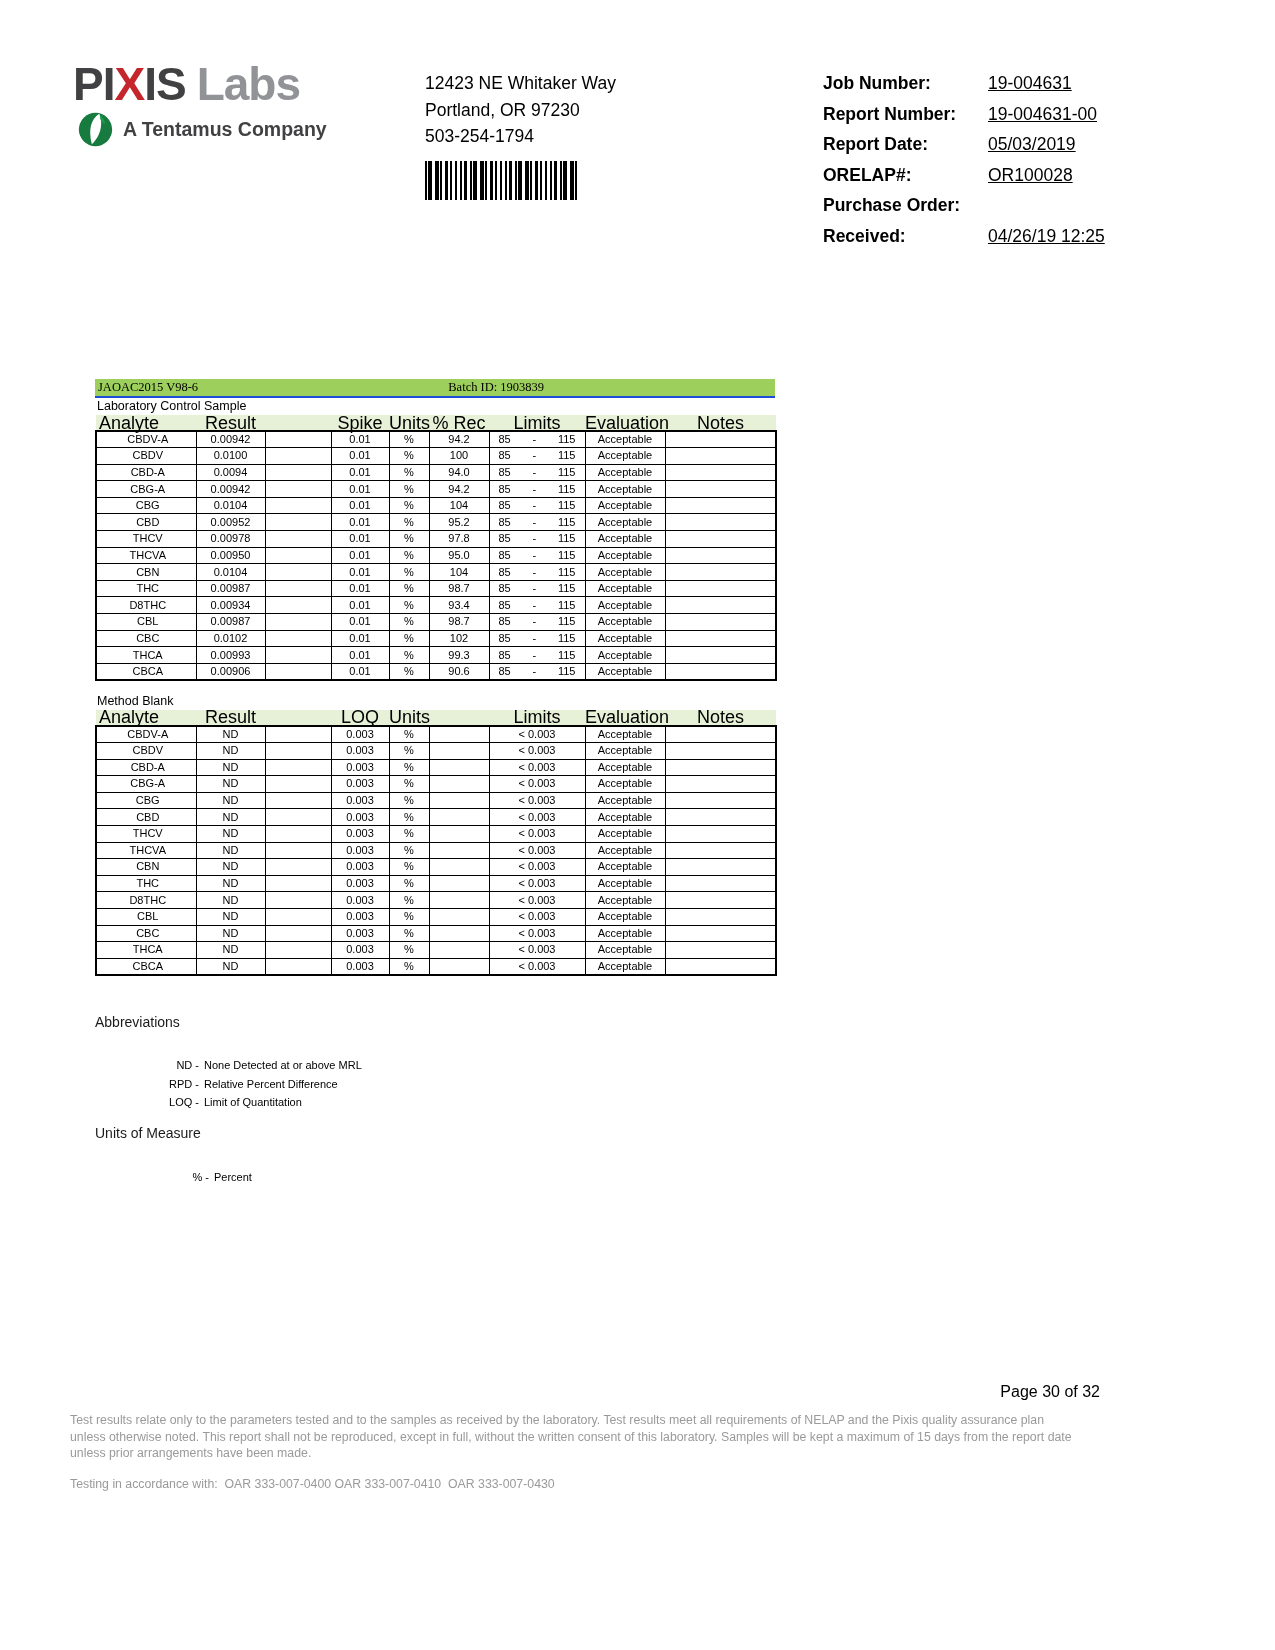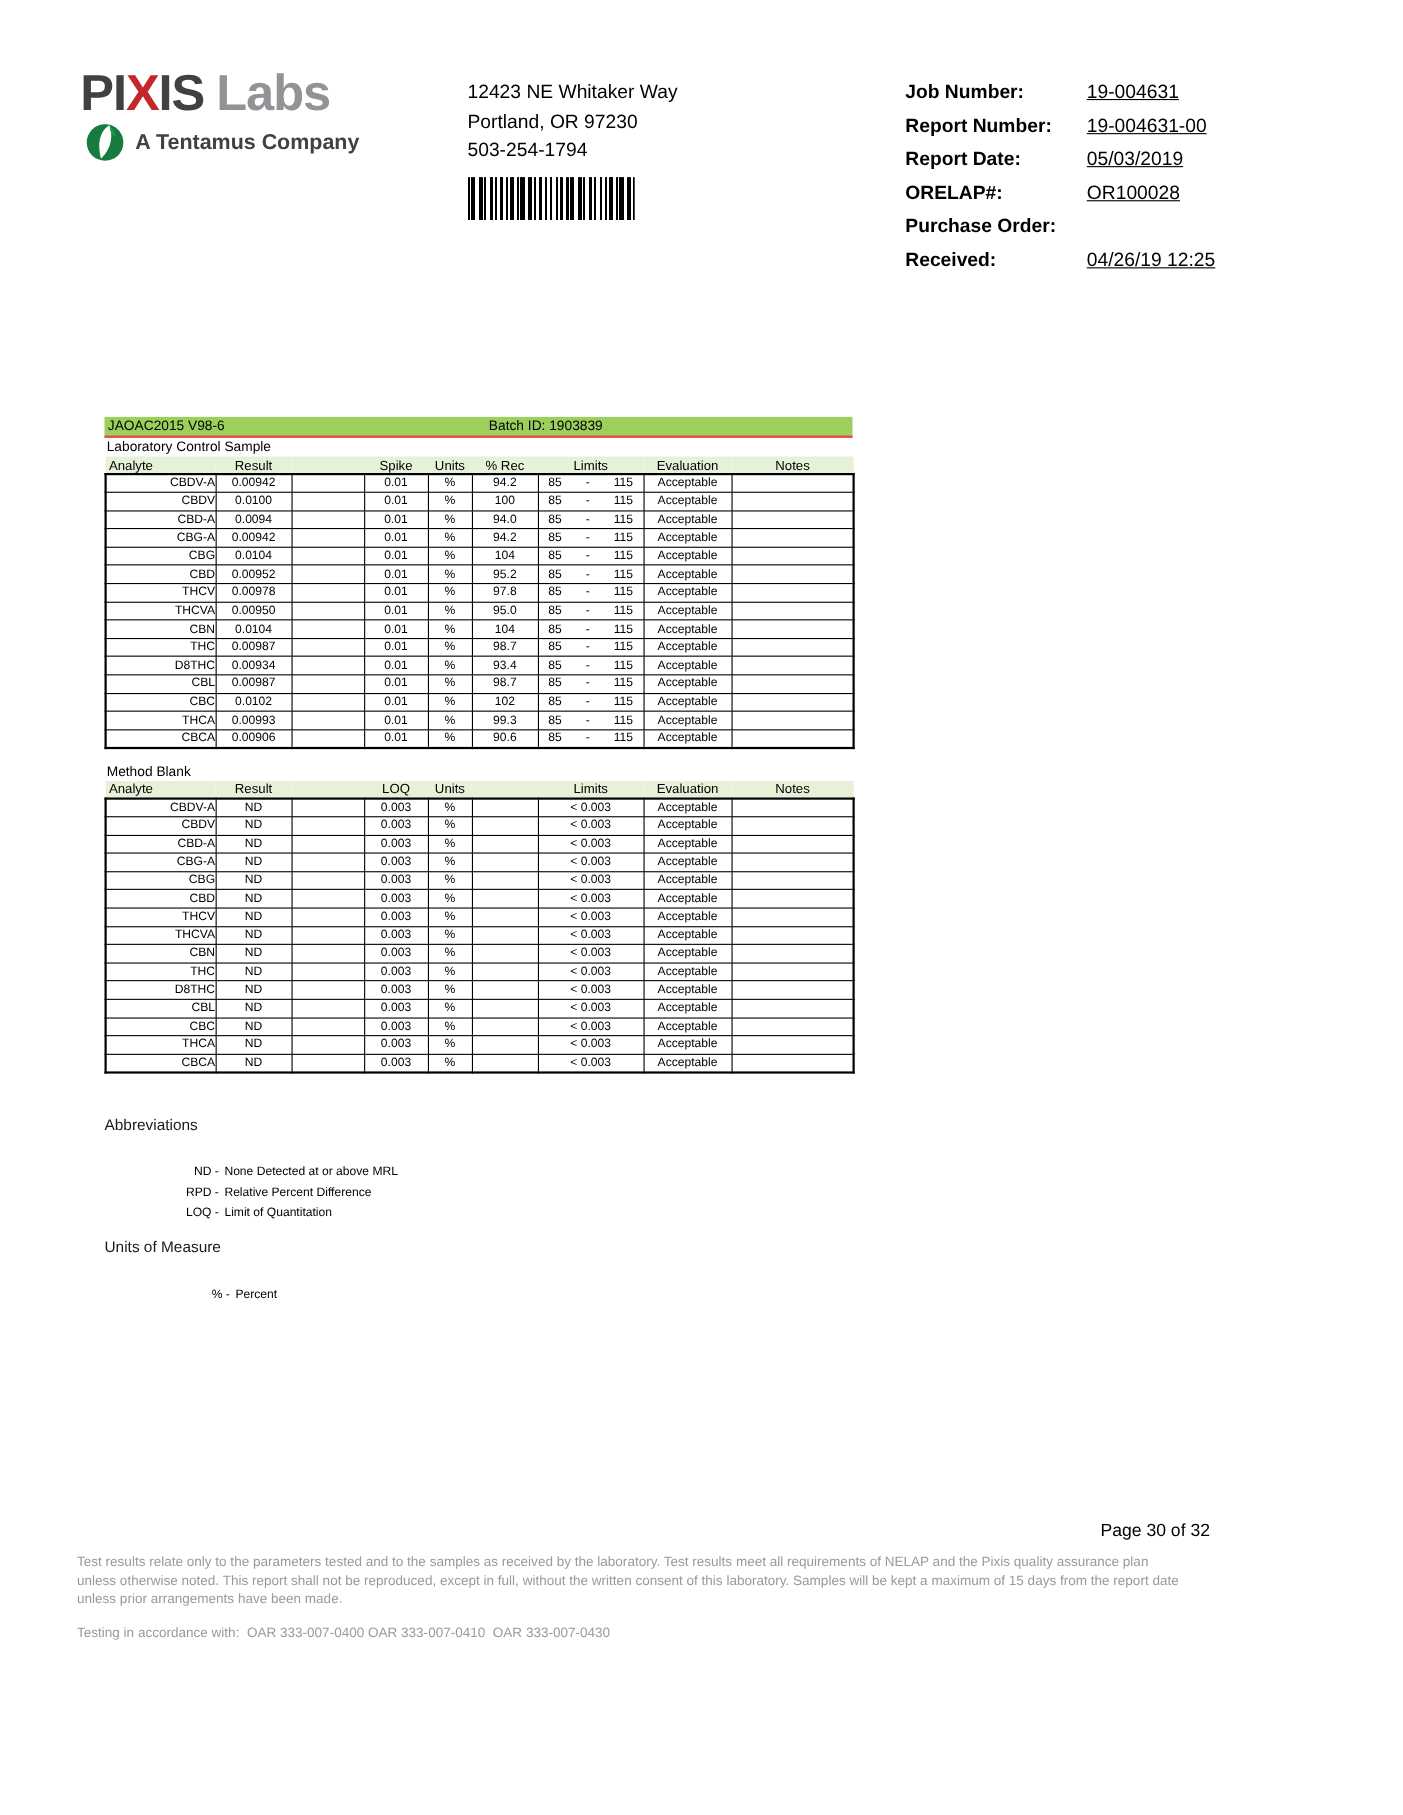--- a/index.html
+++ b/index.html
@@ -30,33 +30,33 @@
       repeating-linear-gradient(90deg,#000 0 2px,transparent 2px 5px),
       repeating-linear-gradient(90deg,transparent 0 3px,#000 3px 5px,transparent 5px 9px);
     background-color:#fff;}
   .info-grid{position:absolute;left:823px;top:68px;font-size:17.5px;}
   .info-row{display:flex;line-height:30.5px;}
   .info-label{width:165px;font-weight:bold;}
   .info-value{white-space:nowrap;text-decoration:underline;}
   
   .qc{position:absolute;left:95px;top:379px;width:680px;}
   .qc-title{text-align:center;font-size:13px;line-height:16px;margin-bottom:3px;}
-  .method-bar{position:relative;background:var(--bar-green);border-bottom:2px solid #ef4444;
-    height:19px;font-size:12.5px;line-height:17px;}
+  .method-bar{position:relative;background:var(--bar-green);border-bottom:2px solid #1d4ed8;
+    height:19px;font-size:12.5px;line-height:17px;font-family:Liberation Serif, serif;}
   .method-name{padding-left:3px;}
   .batch{position:absolute;left:59%;top:0;transform:translateX(-50%);}
   .section-label{font-size:12.5px;line-height:17px;padding-left:2px;}
   table.qc-table{border-collapse:collapse;table-layout:fixed;width:680px;}
-  table.qc-table thead td{background:var(--band-green);border:none;font-size:12px;
+  table.qc-table thead td{background:var(--band-green);border:none;font-size:18px;
     height:16px;line-height:14px;text-align:center;font-weight:normal;padding:0;}
   table.qc-table thead td.h-analyte{text-align:left;padding-left:3px;}
   table.qc-table tbody{border:2px solid #000;}
   table.qc-table tbody td{border:1px solid #000;height:16.6px;font-size:11px;
     line-height:13px;text-align:center;padding:0;overflow:hidden;white-space:nowrap;}
-  table.qc-table tbody td.c-analyte{text-align:right;padding-left:3px;}
+  table.qc-table tbody td.c-analyte{text-align:center;padding-left:3px;}
   .lim{display:flex;justify-content:space-between;padding:0 9px;}
   .mb-block{margin-top:12px;}
   .mb-label{font-size:12.5px;line-height:16px;margin-bottom:1px;padding-left:2px;}
   
   .abbrev{position:absolute;left:95px;top:1014px;font-size:11px;}
   .abbrev-title,.uom-title{font-size:14px;color:#1a1a1a;}
   .abbrev-list{margin-top:26px;margin-left:62px;}
   .abbrev-row{display:flex;line-height:18.5px;}
   .abbrev-key{width:42px;text-align:right;margin-right:5px;white-space:pre;}
   .uom{position:absolute;left:95px;top:1125px;font-size:11px;}

